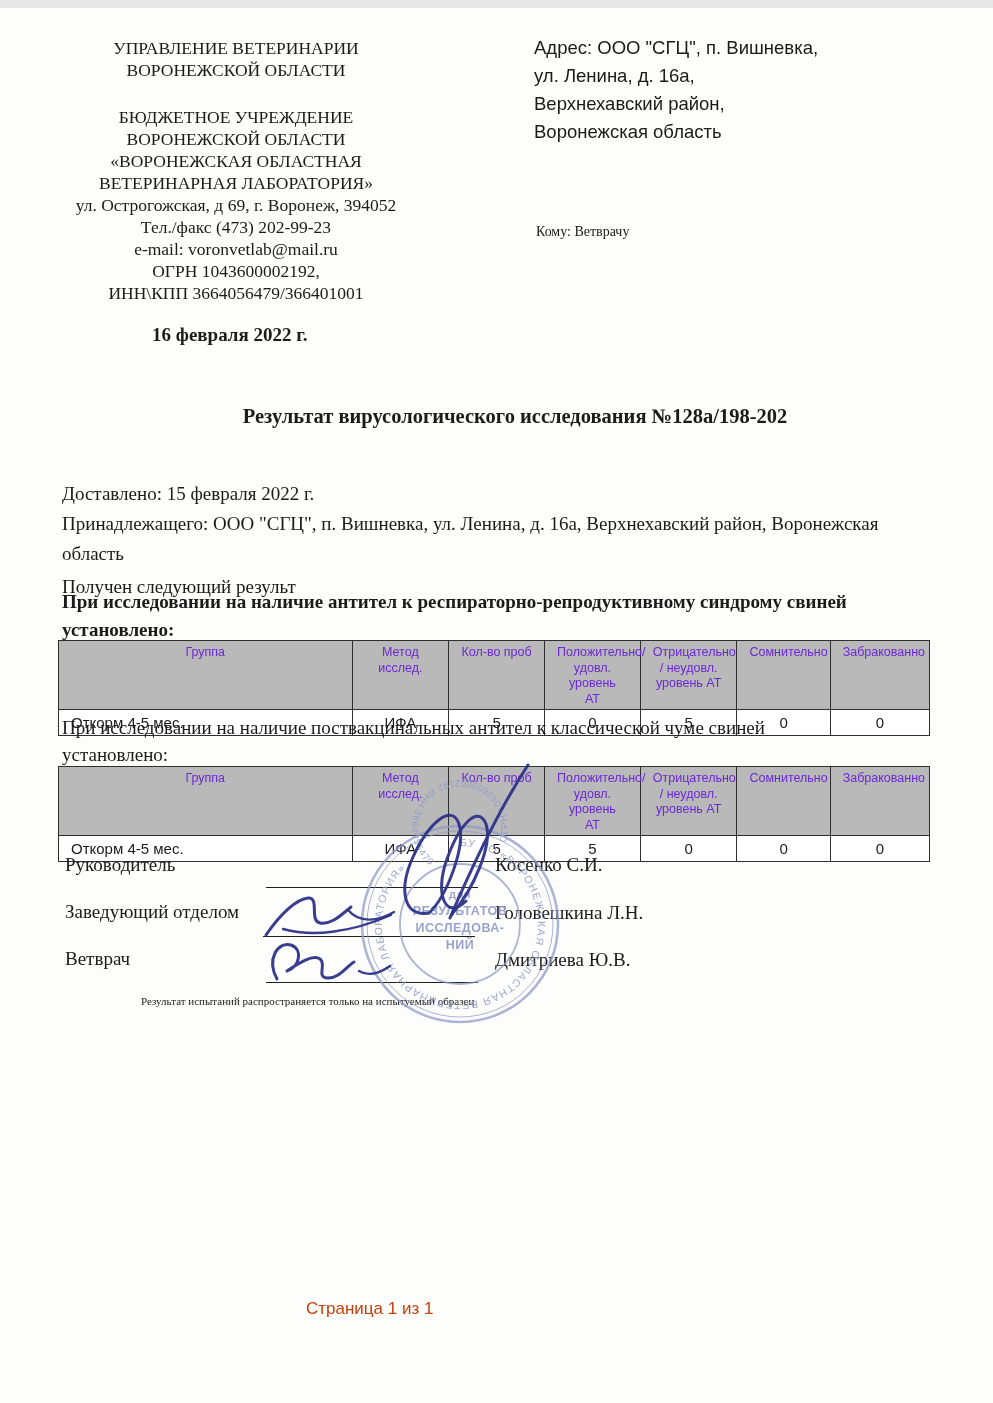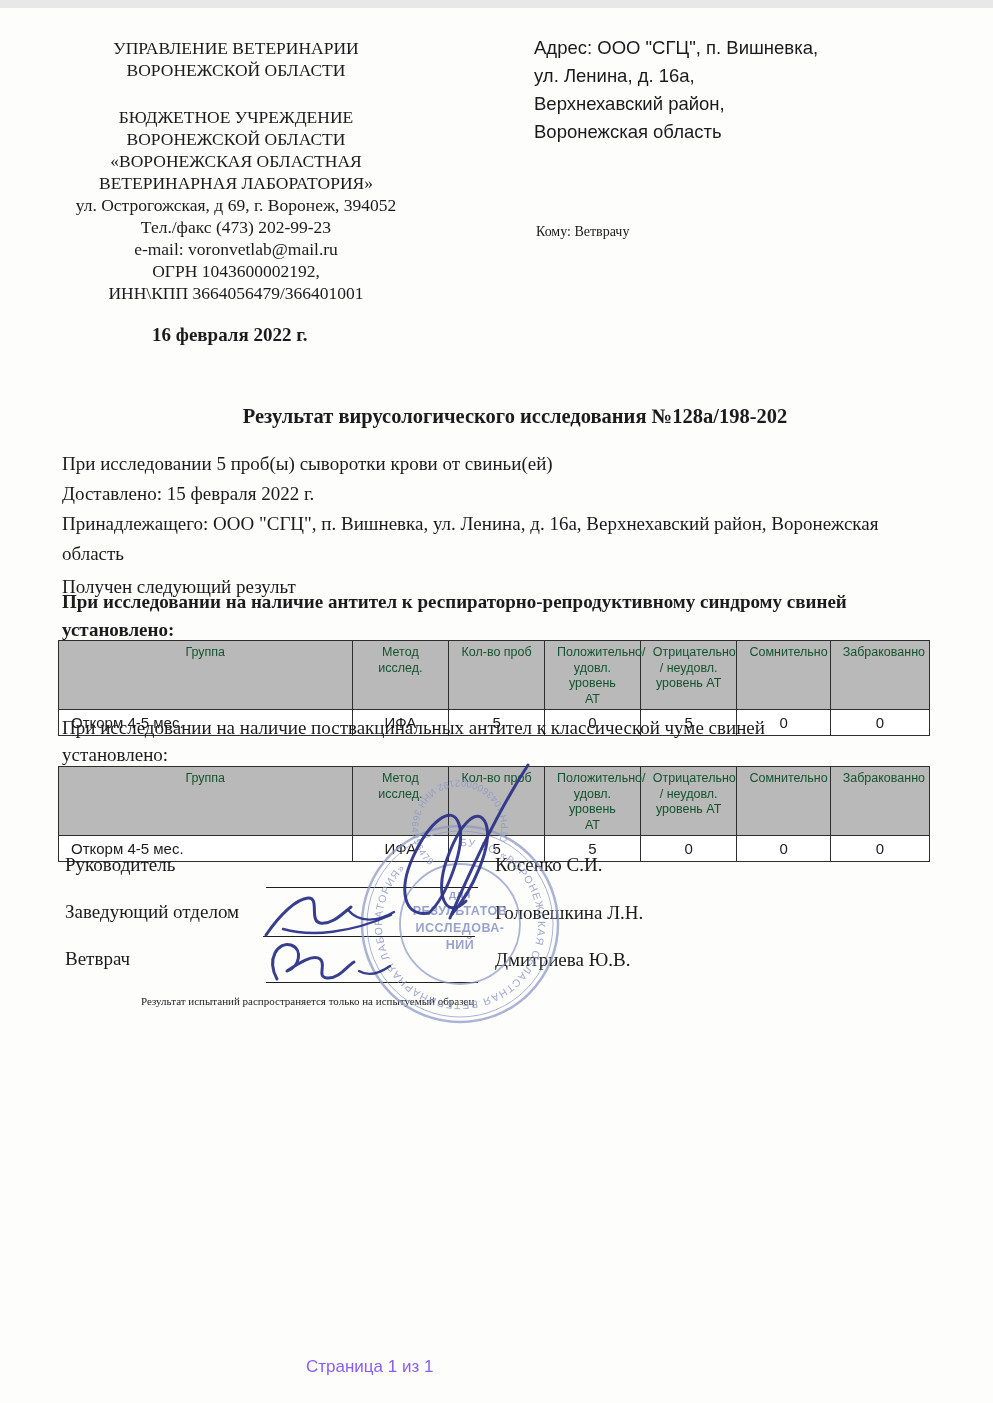--- a/index.html
+++ b/index.html
@@ -29,39 +29,39 @@
   .p6 { top:706px; line-height:27px; }
 
   
   table.results { position:absolute; left:58px; width:872px; border-collapse:collapse;
     font-family:"Liberation Sans", sans-serif; table-layout:fixed; }
   .t1 { top:632px; } .t2 { top:758px; }
   table.results th {
     background:var(--table-header-bg,#b9b9b9);
     border:1px solid #2e2e2e; font-weight:400; font-size:12.5px; line-height:15.5px;
     text-align:center; vertical-align:top; padding:4px 12px 2px; height:48px;
-    box-sizing:border-box; white-space:pre-line; color:#14532d;
+    box-sizing:border-box; white-space:pre-line; color:#6d28d9;
   }
   table.results td {
     border:1px solid #2e2e2e; font-size:15px; height:26px; text-align:center;
     padding:1px 4px; box-sizing:border-box; background:#fff;
   }
   table.results td.cell-left { text-align:left; padding-left:12px; }
 
   
   .sig-role { left:65px; font-size:19px; }
   .sig-name { left:495px; font-size:19px; }
   .r1 { top:846px; } .r2 { top:893px; } .r3 { top:940px; }
   .n1 { top:846px; } .n2 { top:894px; } .n3 { top:941px; }
   .sig-line { height:0; border-top:1.6px solid #1f1f1f; width:212px; }
   .l1 { left:266px; top:879px; } .l2 { left:263px; top:928px; } .l3 { left:266px; top:974px; }
 
   .note { left:141px; top:987px; font-size:11px; }
-  .page-footer { left:306px; top:1349px; font-family:"Liberation Sans", sans-serif;
-    font-size:17px; color:#8b5cf6; }
+  .page-footer { left:306px; top:1291px; font-family:"Liberation Sans", sans-serif;
+    font-size:17px; color:#c2410c; }
 
   
   .ink-overlay { position:absolute; left:0; top:0; width:993px; height:1403px; pointer-events:none; }
   .stamp-ring { fill:none; stroke:var(--stamp-blue,#8f99c7); opacity:.75; }
   .stamp-ring-text { fill:var(--stamp-blue,#8f99c7); opacity:.85;
     font-family:"Liberation Sans", sans-serif; }
   .stamp-center { fill:var(--stamp-blue,#8f99c7); opacity:.9; text-anchor:middle;
     font-family:"Liberation Sans", sans-serif; font-weight:700; letter-spacing:.5px; }
   .sig-path { fill:none; stroke:var(--ink-blue,#2d3487); stroke-width:3;
     stroke-linecap:round; stroke-linejoin:round; opacity:.95; }
@@ -89,21 +89,20 @@
   <div class="abs addr pre">Адрес: ООО "СГЦ", п. Вишневка,
 ул. Ленина, д. 16а,
 Верхнехавский район,
 Воронежская область</div>
   <div class="abs to">Кому: Ветврачу</div>
 
   <div class="abs doc-date">16 февраля 2022 г.</div>
 
   <h1 class="abs title">Результат вирусологического исследования №128а/198-202</h1>
 
-  <p class="abs para p1">При исследовании 5 проб(ы) сыворотки крови от свиньи(ей)</p>
   <p class="abs para p2">Доставлено: 15 февраля 2022 г.</p>
   <p class="abs para p3 pre">Принадлежащего: ООО "СГЦ", п. Вишневка, ул. Ленина, д. 16а, Верхнехавский район, Воронежская
 область</p>
   <p class="abs para p4">Получен следующий результ</p>
   <p class="abs para p5 pre">При исследовании на наличие антител к респираторно-репродуктивному синдрому свиней
 установлено:</p>
 
   <table class="results t1">
     <colgroup>
       <col style="width:33.7%">

